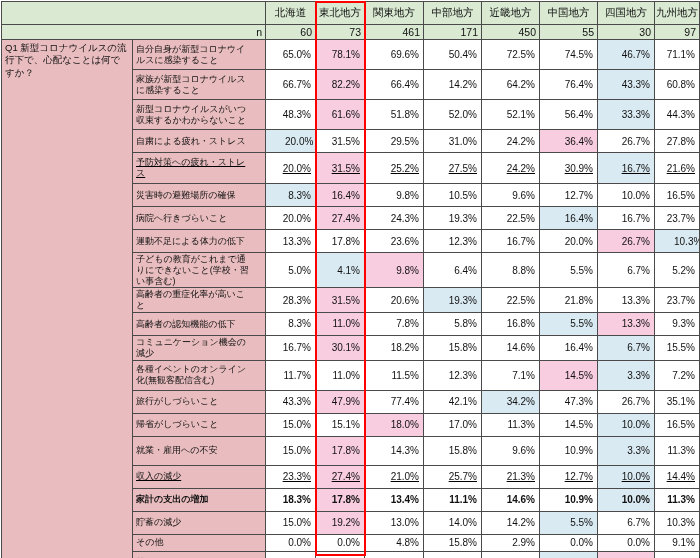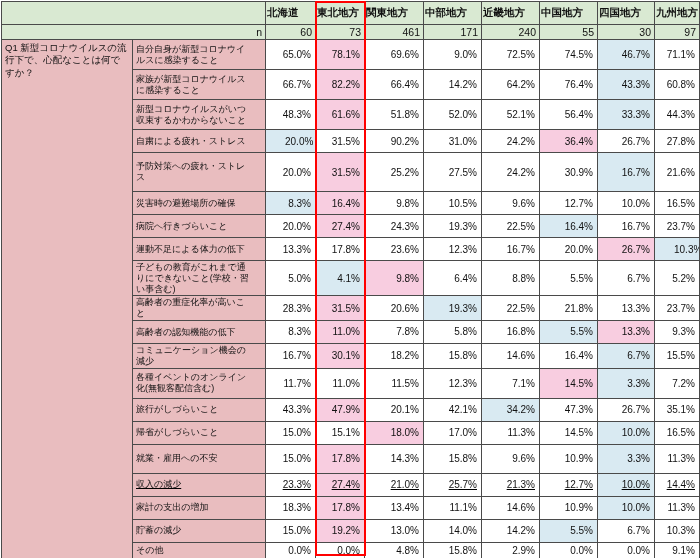--- a/index.html
+++ b/index.html
@@ -5,21 +5,21 @@
   html,body{margin:0;padding:0;background:#fff;}
   .stage{
     position:relative;width:700px;height:558px;background:#fff;
     font-family:"Liberation Sans",sans-serif;overflow:hidden;
   }
   table.survey{
     border-collapse:collapse;table-layout:fixed;
     width:698px;height:556px;margin:1px;border:1px solid #000;
   }
   td{border:1px solid var(--grid,#4a4a4a);overflow:hidden;color:#111;}
-  .hdr td{height:20px;font-size:10.5px;vertical-align:middle;background:var(--green,#d9e9d2);font-weight:bold;}
+  .hdr td{height:20px;font-size:10.5px;text-align:center;vertical-align:middle;background:var(--green,#d9e9d2);}
   .nrow td{height:14px;font-size:10.5px;text-align:right;padding:0 3px 0 0;background:var(--green,#d9e9d2);}
   .qcell{background:var(--rose,#e9bdbf);vertical-align:top;font-size:9.5px;line-height:1.3;padding:2px 3px;}
   .label{background:var(--rose,#e9bdbf);font-size:9px;line-height:1.2;padding:1px 16px 1px 3px;vertical-align:middle;}
   .val{font-size:10px;text-align:right;padding:0 4px 0 0;background:#fff;vertical-align:middle;}
   .high{background:var(--pink,#f8cde0);}
   .low{background:var(--blue,#d9eaf2);padding-left:19px;}
   .sel{
     position:absolute;left:315px;top:1px;width:51px;height:555px;
     border:2px solid var(--red,#f00);box-sizing:border-box;pointer-events:none;
   }
@@ -52,34 +52,34 @@
           <td>中国地方</td>
           <td>四国地方</td>
           <td>九州地方</td>
         </tr>
       <tr class="nrow">
         <td colspan="2">n</td>
       <td>60</td>
           <td>73</td>
           <td>461</td>
           <td>171</td>
-          <td>240</td>
+          <td>450</td>
           <td>55</td>
           <td>30</td>
           <td>97</td>
         </tr>
     </tbody>
     <tbody>
         <tr style="height: 30px;">
           <td class="qcell" rowspan="21">Q1 新型コロナウイルスの流行下で、心配なことは何ですか？</td>
           <td class="label">自分自身が新型コロナウイルスに感染すること</td>
           <td class="val">65.0%</td>
           <td class="val high">78.1%</td>
           <td class="val">69.6%</td>
-          <td class="val">9.0%</td>
+          <td class="val">50.4%</td>
           <td class="val">72.5%</td>
           <td class="val">74.5%</td>
           <td class="val low">46.7%</td>
           <td class="val">71.1%</td>
         </tr>
         <tr style="height: 30px;">
           <td class="label">家族が新型コロナウイルスに感染すること</td>
           <td class="val">66.7%</td>
           <td class="val high">82.2%</td>
           <td class="val">66.4%</td>
@@ -97,28 +97,28 @@
           <td class="val">52.0%</td>
           <td class="val">52.1%</td>
           <td class="val">56.4%</td>
           <td class="val low">33.3%</td>
           <td class="val">44.3%</td>
         </tr>
         <tr style="height: 23px;">
           <td class="label">自粛による疲れ・ストレス</td>
           <td class="val low">20.0%</td>
           <td class="val">31.5%</td>
-          <td class="val">90.2%</td>
+          <td class="val">29.5%</td>
           <td class="val">31.0%</td>
           <td class="val">24.2%</td>
           <td class="val high">36.4%</td>
           <td class="val">26.7%</td>
           <td class="val">27.8%</td>
         </tr>
-        <tr style="height: 39px;">
+        <tr style="height: 31px; text-decoration: underline;">
           <td class="label">予防対策への疲れ・ストレス</td>
           <td class="val">20.0%</td>
           <td class="val high">31.5%</td>
           <td class="val">25.2%</td>
           <td class="val">27.5%</td>
           <td class="val">24.2%</td>
           <td class="val">30.9%</td>
           <td class="val low">16.7%</td>
           <td class="val">21.6%</td>
         </tr>
@@ -207,21 +207,21 @@
           <td class="val">12.3%</td>
           <td class="val">7.1%</td>
           <td class="val high">14.5%</td>
           <td class="val low">3.3%</td>
           <td class="val">7.2%</td>
         </tr>
         <tr style="height: 23px;">
           <td class="label">旅行がしづらいこと</td>
           <td class="val">43.3%</td>
           <td class="val high">47.9%</td>
-          <td class="val">20.1%</td>
+          <td class="val">77.4%</td>
           <td class="val">42.1%</td>
           <td class="val low">34.2%</td>
           <td class="val">47.3%</td>
           <td class="val">26.7%</td>
           <td class="val">35.1%</td>
         </tr>
         <tr style="height: 23px; margin-left: 40px;">
           <td class="label">帰省がしづらいこと</td>
           <td class="val">15.0%</td>
           <td class="val">15.1%</td>
@@ -247,21 +247,21 @@
           <td class="label">収入の減少</td>
           <td class="val">23.3%</td>
           <td class="val high">27.4%</td>
           <td class="val">21.0%</td>
           <td class="val">25.7%</td>
           <td class="val">21.3%</td>
           <td class="val">12.7%</td>
           <td class="val low">10.0%</td>
           <td class="val">14.4%</td>
         </tr>
-        <tr style="height: 23px;">
+        <tr style="height: 23px; font-weight: bold;">
           <td class="label">家計の支出の増加</td>
           <td class="val">18.3%</td>
           <td class="val high">17.8%</td>
           <td class="val">13.4%</td>
           <td class="val">11.1%</td>
           <td class="val">14.6%</td>
           <td class="val">10.9%</td>
           <td class="val low">10.0%</td>
           <td class="val">11.3%</td>
         </tr>

